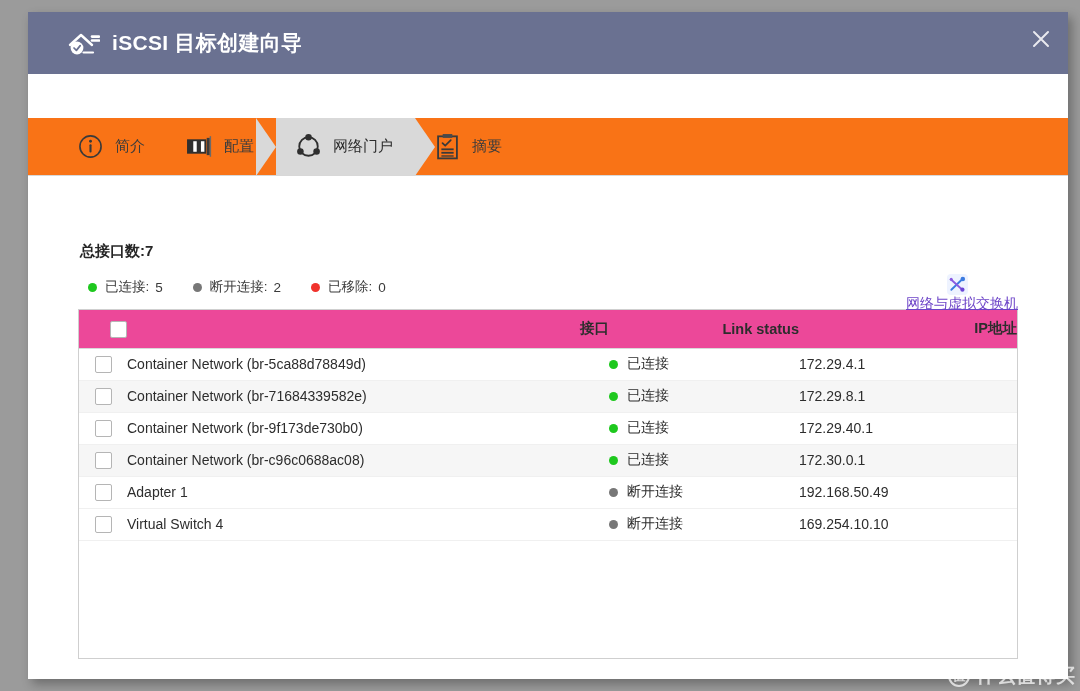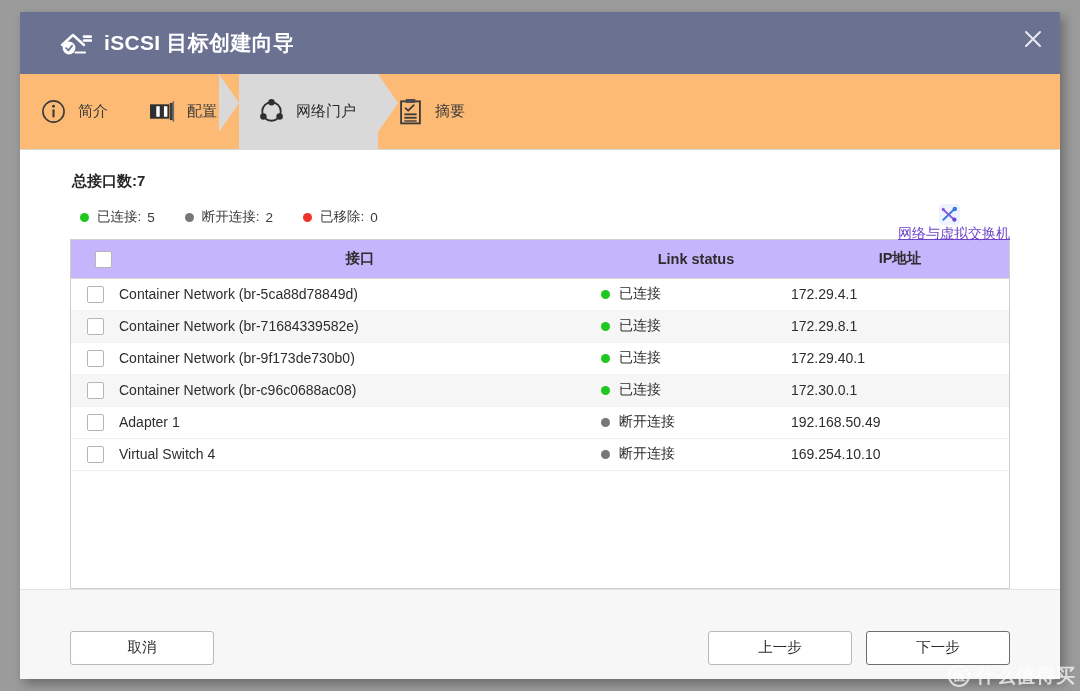--- a/index.html
+++ b/index.html
@@ -8,26 +8,27 @@
     background: #9b9b9b;
     font-family: "Liberation Sans", "DejaVu Sans", sans-serif;
     overflow: hidden;
   }
 
   .desktop { position: relative; width: 1080px; height: 691px; background: #9b9b9b; }
 
   
   .dialog {
     position: absolute;
-    left: 20px; top: 12px;
+    left: 28px; top: 12px;
     width: 1040px; height: 667px;
     background: #ffffff;
     box-shadow: 4px 5px 10px rgba(0,0,0,0.30);
     display: flex; flex-direction: column;
     overflow: hidden;
+    gap: 44px;
   }
 
   
   .titlebar {
     height: 62px;
     background: #6a7191;
     display: flex; align-items: center;
     position: relative; flex: 0 0 auto;
   }
   .title-icon { margin-left: 38px; width: 34px; height: 30px; display:block; }
@@ -41,25 +42,25 @@
   .close-btn {
     position: absolute; right: 0px; top: 0px;
     width: 54px; height: 54px;
     display: flex; align-items: center; justify-content: center;
     cursor: pointer;
   }
   .close-btn svg { width: 18px; height: 18px; }
 
   
   .stepbar {
-    height: 76px;
-    background: #fdba74;
+    height: 58px;
+    background: #f97316;
     border-bottom: 1px solid #d8d8d8;
     display: flex; align-items: stretch;
-    padding-left: 1px;
+    padding-left: 30px;
     flex: 0 0 auto;
     position: relative;
   }
   .step {
     display: flex; align-items: center;
     padding: 0 22px 0 18px;
     position: relative;
     cursor: pointer;
   }
   .step .sicon { width: 28px; height: 28px; display: flex; align-items: center; justify-content: center; }
@@ -141,23 +142,23 @@
   
   .table-wrap {
     border: 1px solid #cfcfcf;
     background: #ffffff;
     height: 350px;
     overflow: hidden;
   }
   table { width: 100%; border-collapse: collapse; table-layout: fixed; }
   thead th {
     height: 38px;
-    background: #c4b5fd;
+    background: #ec4899;
     border-bottom: 1px solid #d9d9d9;
-    text-align: center;
+    text-align: right;
     font-size: 14.5px;
     font-weight: bold;
     color: #2d2d2d;
     padding: 0;
     vertical-align: middle;
   }
   th.c-check, td.c-check { width: 48px; padding-left: 16px; }
   th.c-name,  td.c-name  { width: 482px; }
   th.c-link,  td.c-link  { width: 190px; }
   th.c-ip,    td.c-ip    { width: auto; }

